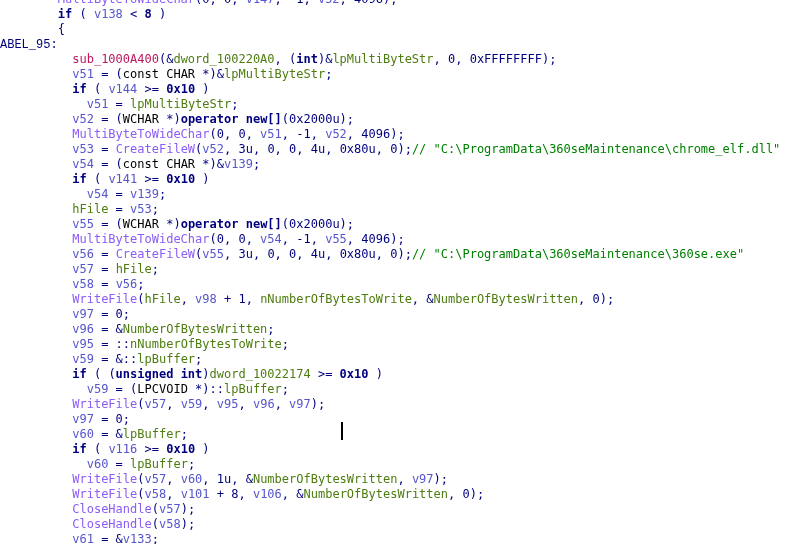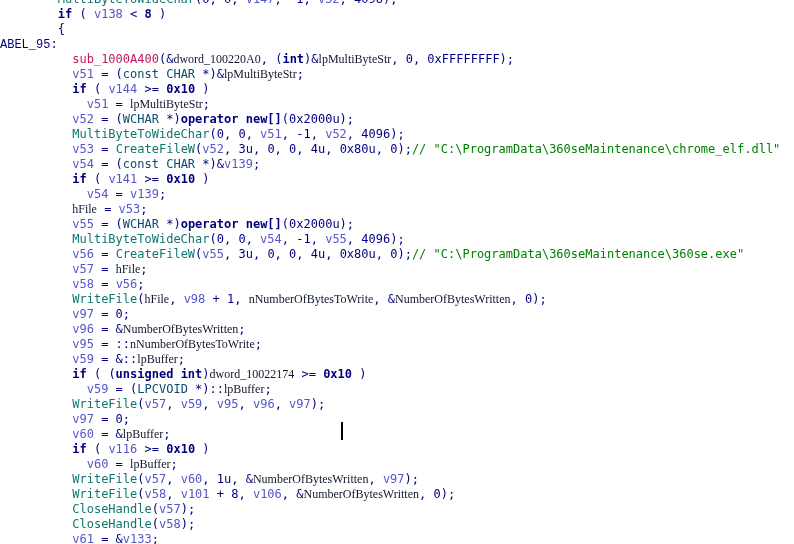--- a/index.html
+++ b/index.html
@@ -32,24 +32,24 @@
   .ln {
     display: block;
     height: 15px;
     white-space: pre;
   }
   
   .kw    { color: #00007f; font-weight: bold; }   
   .punc  { color: #00007f; }                      
   .num   { color: #00007f; font-weight: bold; }   
   .lvar  { color: #5555cc; }                      
-  .gvar  { color: #0f172a; font-family: Liberation Serif, serif; }                      
-  .type  { color: #0c4a6e; text-align: center; }                      
+  .gvar  { color: #4d7c0f; }                      
+  .type  { color: #000000; text-align: center; }                      
   .func  { color: #be185d; }                      
-  .api   { color: #0f766e; }                      
+  .api   { color: #8b5cf6; }                      
   .cmt   { color: #008000; }                      
   .label { color: #00007f; font-family: Liberation Mono, monospace; }   
 
   #caret {
     position: absolute;
     width: 2px;
     background: #000000;
     pointer-events: none;
   }
 </style>

